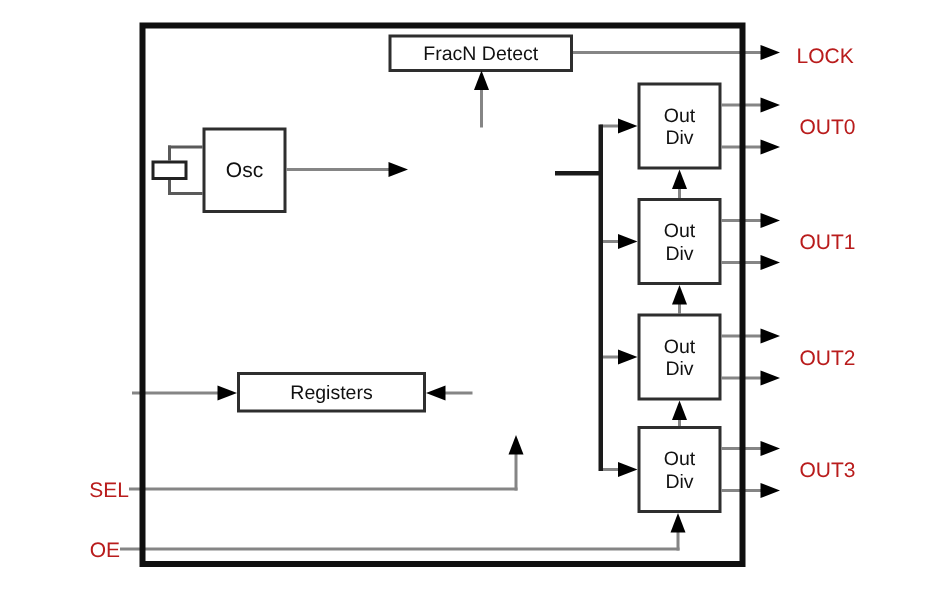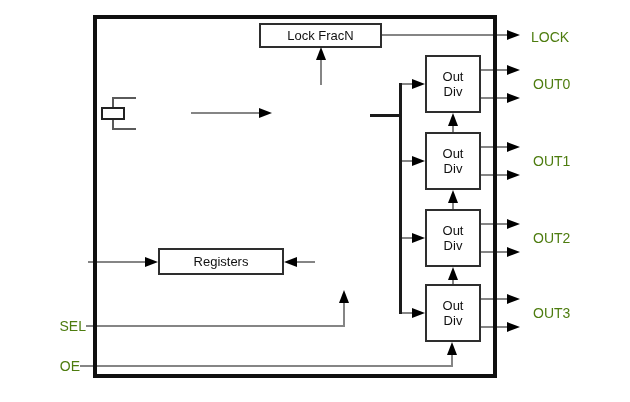--- a/index.html
+++ b/index.html
@@ -27,21 +27,21 @@
   .hline{position:absolute;height:2px;background:var(--line);z-index:1;}
   .vline{position:absolute;width:2px;background:var(--line);z-index:1;}
   .thick-h{position:absolute;height:3px;background:#1a1a1a;z-index:2;}
   .thick-v{position:absolute;width:3px;background:#1a1a1a;z-index:2;}
   .arr-r{position:absolute;width:0;height:0;border-top:5px solid transparent;
          border-bottom:5px solid transparent;border-left:13px solid #000;z-index:4;}
   .arr-l{position:absolute;width:0;height:0;border-top:5px solid transparent;
          border-bottom:5px solid transparent;border-right:13px solid #000;z-index:4;}
   .arr-u{position:absolute;width:0;height:0;border-left:5px solid transparent;
          border-right:5px solid transparent;border-bottom:13px solid #000;z-index:4;}
-  .pin{position:absolute;font-size:14px;line-height:16px;color:#4d7c0f;z-index:1;}
+  .pin{position:absolute;font-size:14px;line-height:16px;color:#b91c1c;z-index:1;}
   .pin.right-align{text-align:right;}
   sup{font-size:9px;}
   .xtal-line-v{position:absolute;width:2px;background:#5a5a5a;z-index:1;}
   .xtal-line-h{position:absolute;height:2px;background:#5a5a5a;z-index:1;}
   .xtal-rect{position:absolute;background:#fff;border:2px solid #222;
              box-sizing:border-box;z-index:3;}
 </style>
 </head>
 <body>
 
@@ -50,23 +50,26 @@
   <div class="chip"></div>
 
   <div>
     <div class="xtal-line-h" style="left:112px;top:97px;width:24px;"></div>
     <div class="xtal-line-h" style="left:112px;top:128px;width:24px;"></div>
     <div class="xtal-line-v" style="left:112px;top:97px;height:33px;"></div>
     <div class="xtal-rect" style="left:101px;top:107px;width:24px;height:13px;"></div>
   </div>
 
   <div class="box" style="left:259px;top:23px;width:123px;height:25px;">
-    <span>Lock FracN</span>
+    <span>FracN Detect</span>
   </div>
 
+  <div class="box" style="left:135px;top:85px;width:56px;height:57px;font-size:14px;">
+    <span>Osc</span>
+  </div>
 
 
   <div class="box" style="left:158px;top:248px;width:126px;height:27px;">
     <span>Registers</span>
   </div>
 
 
   <div class="box" style="left:425px;top:55px;width:56px;height:58px;">
     <span>Out</span>
     <span>Div</span>

